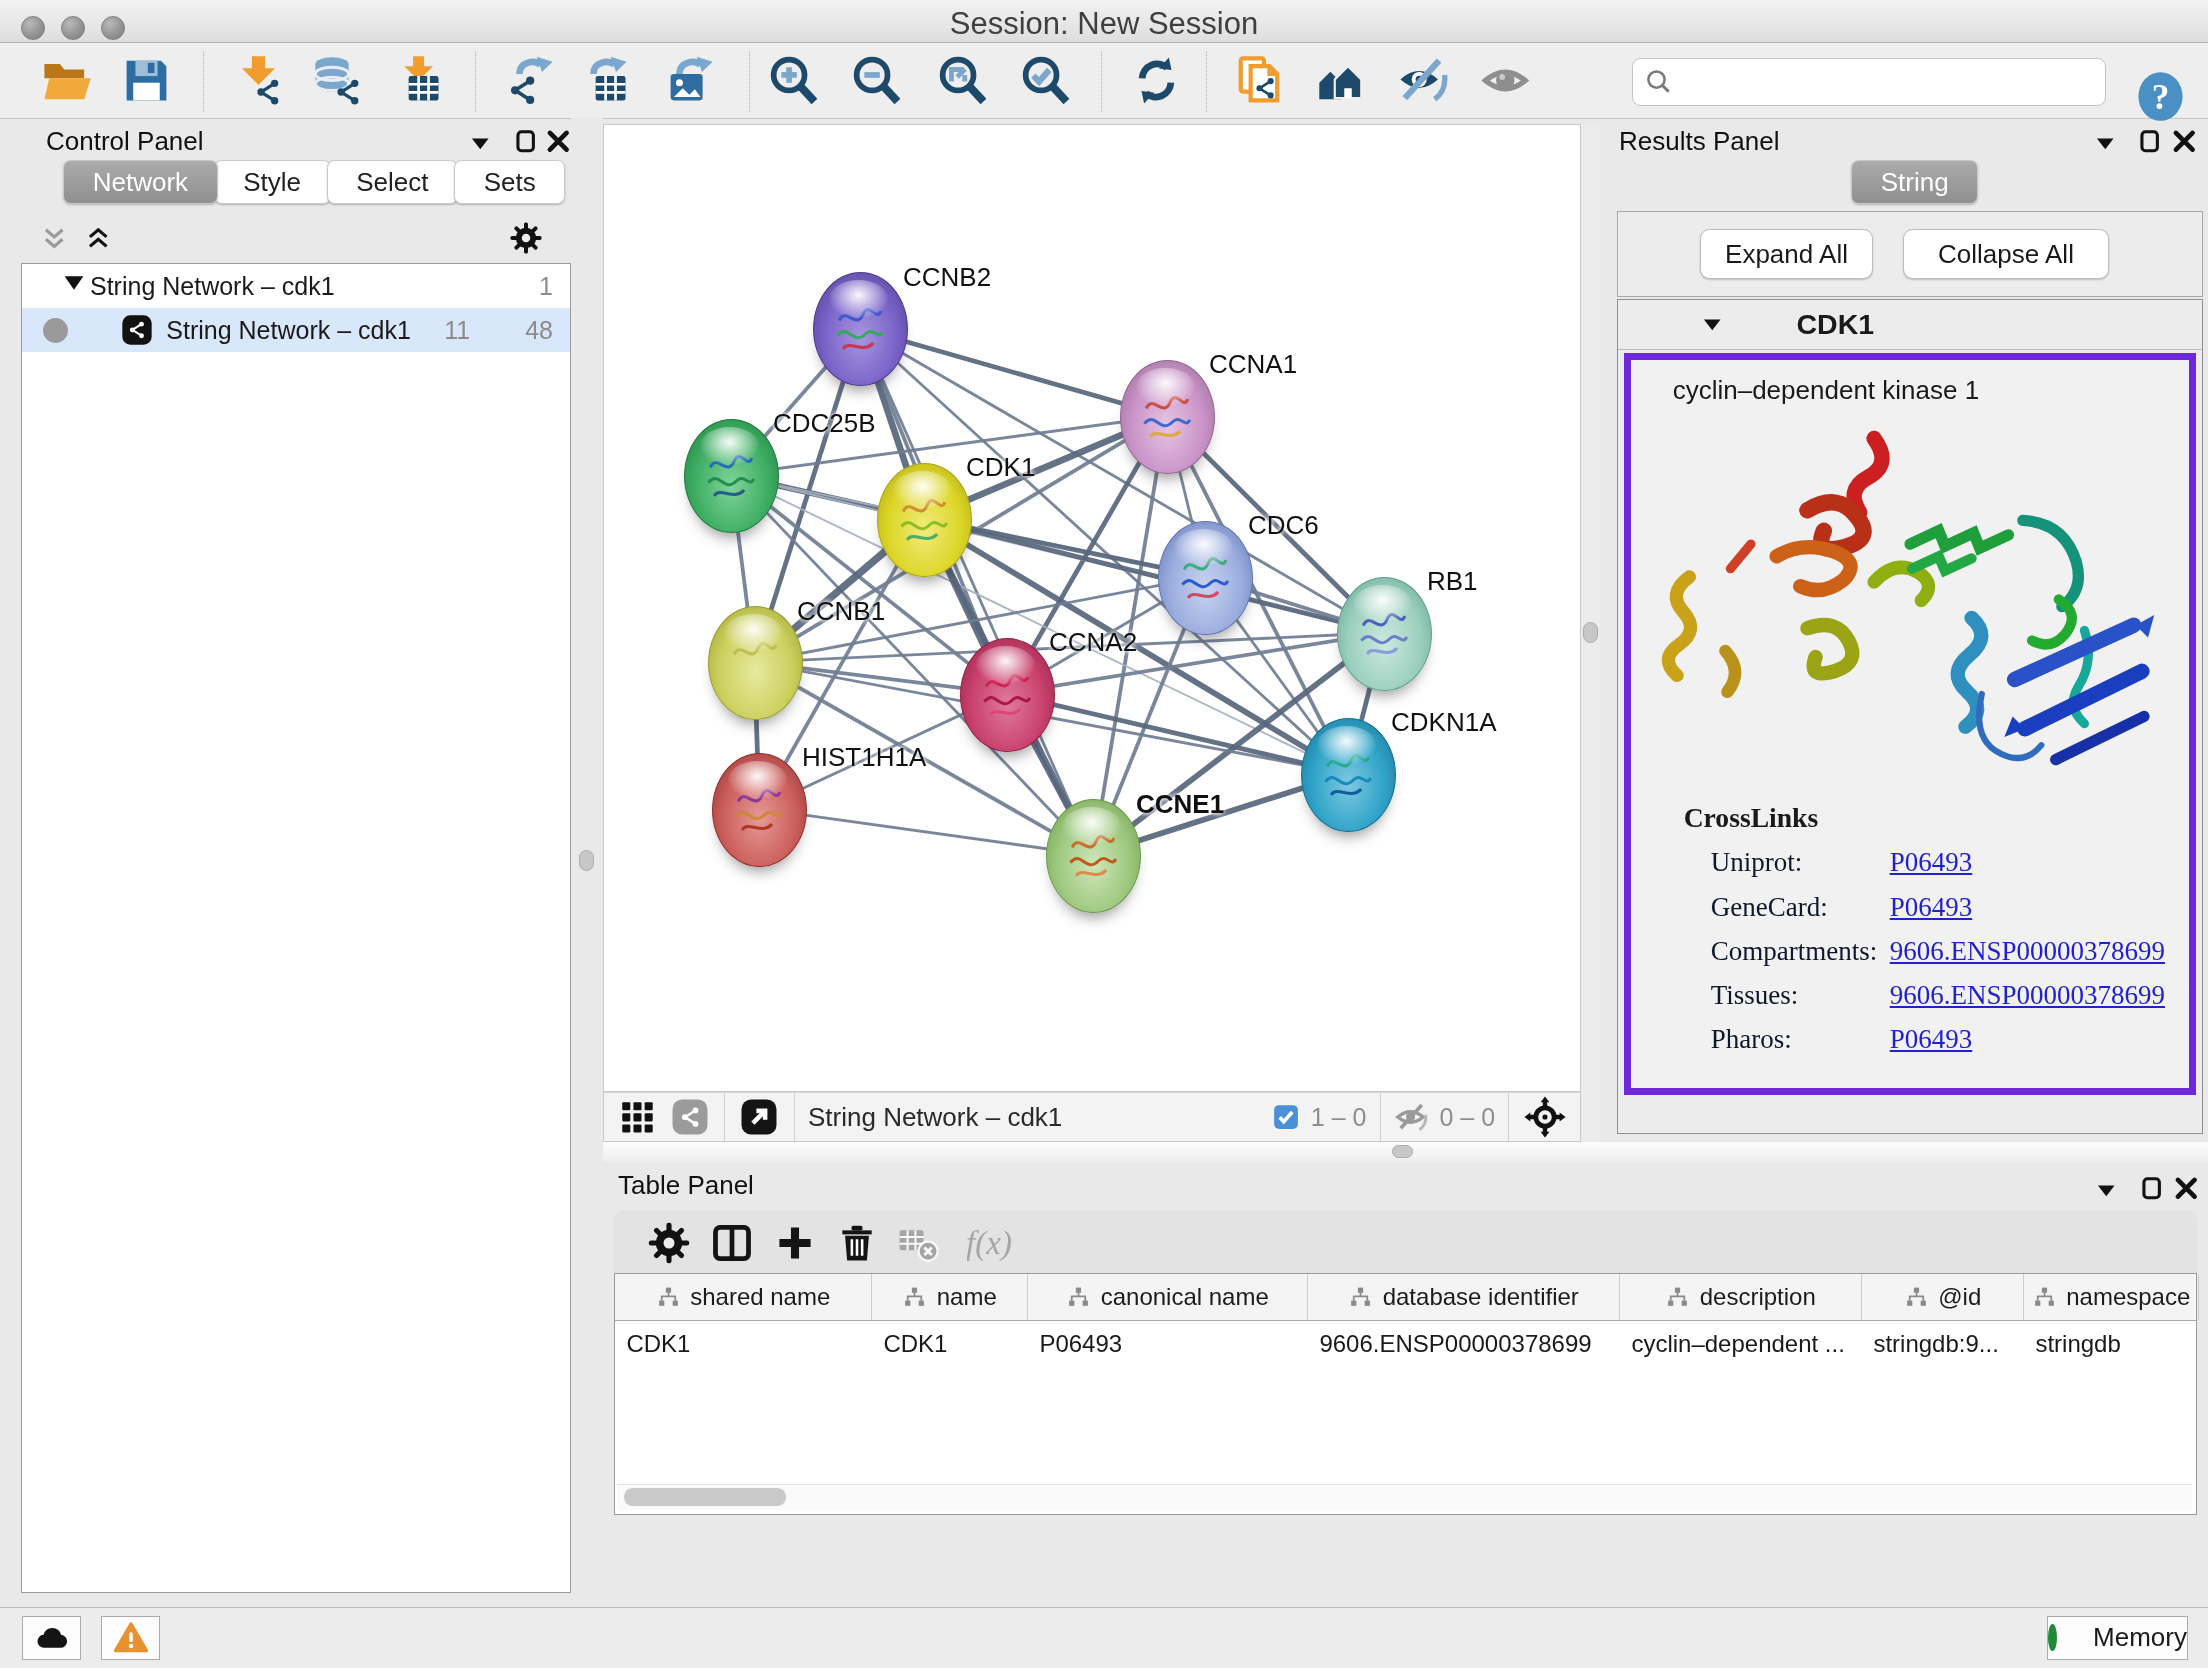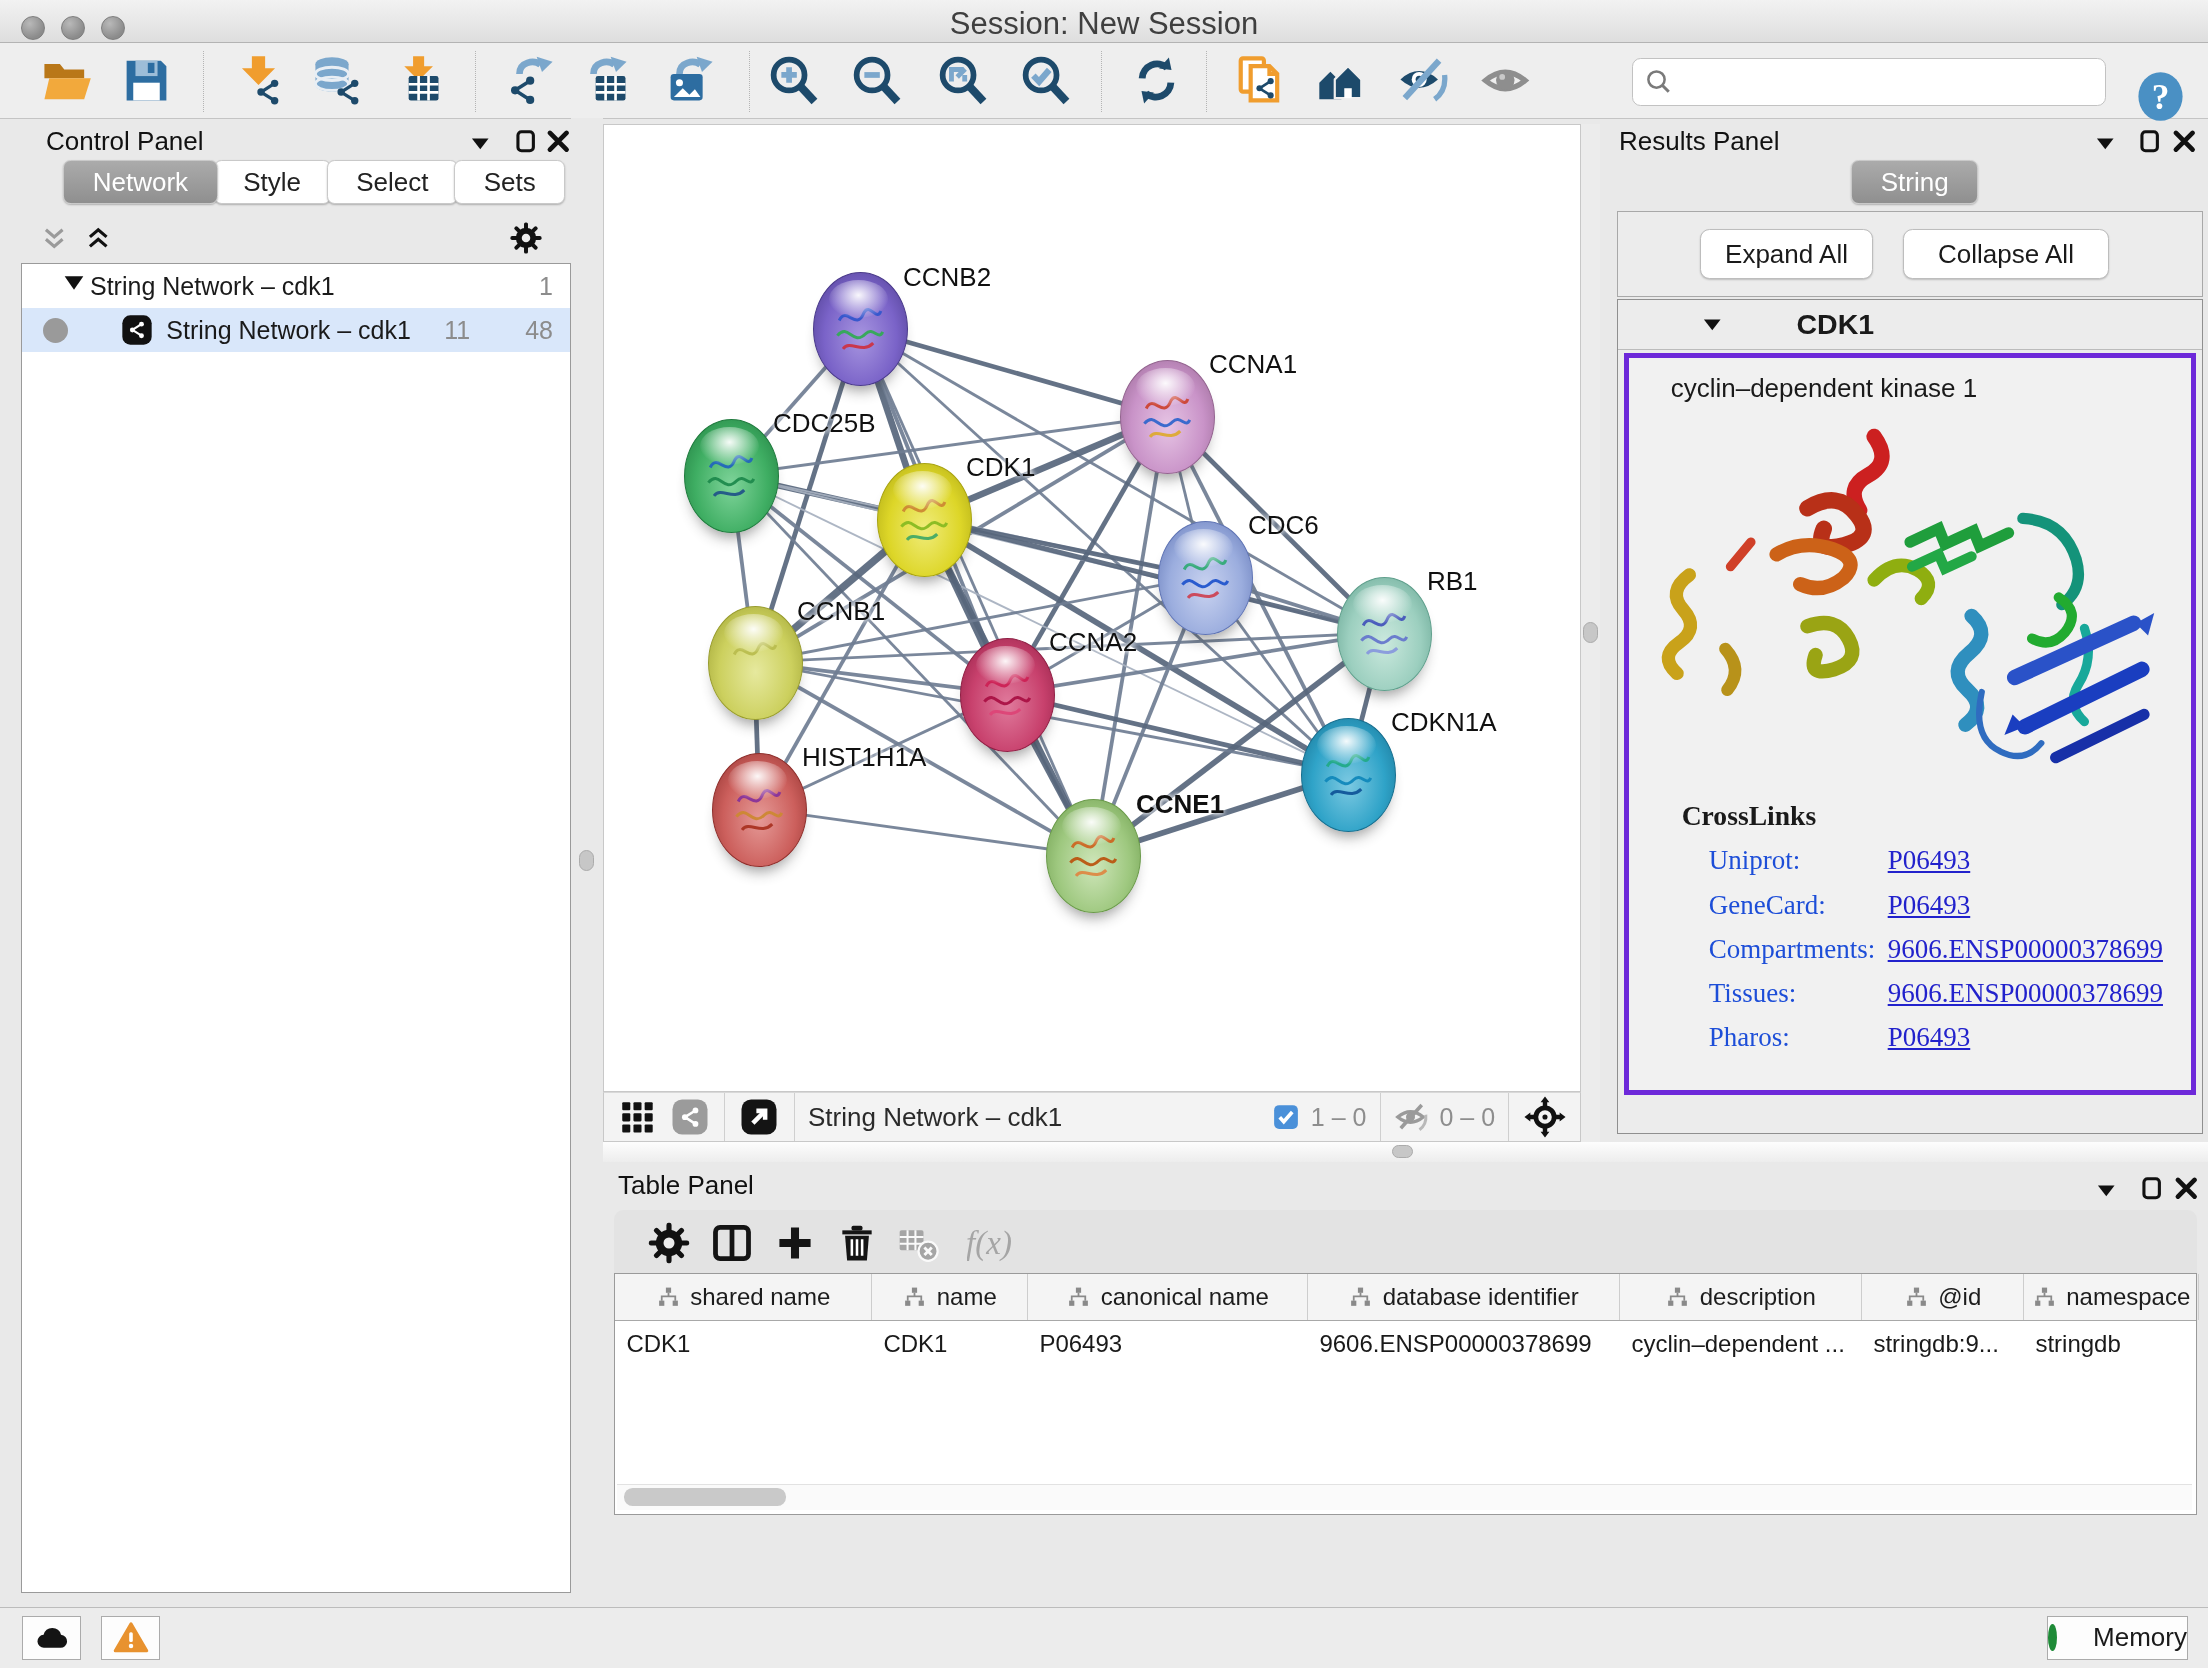--- a/index.html
+++ b/index.html
@@ -47,25 +47,25 @@
   .vt-gray{font-size:25px;color:#8d8d8d;}
   .split-h{position:absolute;left:603px;top:1142px;width:1605px;height:20px;background:linear-gradient(#fdfdfd,#ededed);}
   .pill{position:absolute;width:15px;height:21px;border-radius:7.6px;background:#c7c7c7;border:1px solid #ababab;box-sizing:border-box;}
   .pill.h{width:21px;height:13.3px;}
   
   .rp-btnbox{position:absolute;left:1617px;top:211px;width:584px;height:84px;border:1px solid #a8a8a8;background:#ececec;}
   .rp-btn{position:absolute;top:17px;height:48px;background:#fff;border:1px solid #bdbdbd;border-radius:9.5px;
       font-size:26px;display:flex;align-items:center;justify-content:center;box-shadow:0 1px 1.9px rgba(0,0,0,.2);cursor:pointer;}
   .rp-sectionbox{position:absolute;left:1617px;top:299px;width:584px;height:833px;border:1px solid #8f8f8f;background:#ececec;}
   .rp-sechead{height:49px;display:flex;align-items:center;border-bottom:1px solid #bbb;}
-  .rp-secbody{position:absolute;left:5.7px;top:53px;right:5.7px;bottom:38px;background:#f1f1f1;border:5px solid #6d28d9;overflow:hidden;}
+  .rp-secbody{position:absolute;left:5.7px;top:53px;right:5.7px;bottom:38px;background:#f1f1f1;border:7px solid #6d28d9;overflow:hidden;}
   .xl{font-family:Liberation Serif, serif;}
   .xl-title{font-size:27.6px;font-weight:bold;margin:25px 0 5.7px 53px;}
   .xl-row{display:flex;font-size:27px;margin:13.3px 0 13.3px 80px;}
-  .xl-label{width:179px;color:#1d4ed8;}
+  .xl-label{width:179px;color:#0f172a;}
   .xl-link{color:#2222cc;text-decoration:underline;cursor:pointer;}
   
   .tp-toolbar{position:absolute;left:614px;top:1210px;width:1583px;height:63px;background:#e3e3e3;border-radius:9.5px 9.5px 0 0;}
   .tp-ico{position:absolute;top:10.5px;width:44px;height:44px;margin-left:-22px;cursor:pointer;}
   .tbl{position:absolute;left:614px;top:1273px;width:1583px;height:242px;background:#fff;border:1px solid #9a9a9a;box-sizing:border-box;}
   .tbl-headrow{display:flex;height:46px;background:#f4f4f4;border-bottom:1px solid #a8a8a8;}
   .tbl-h{display:flex;align-items:center;justify-content:center;font-size:24px;color:#1c1c1c;
      border-right:1px solid #cdcdcd;box-sizing:border-box;overflow:hidden;white-space:nowrap;gap:9.5px;flex:none;}
   .tbl-row{display:flex;height:46px;}
   .tbl-c{font-size:24px;padding:8.6px 3.8px 0 11.4px;box-sizing:border-box;overflow:hidden;white-space:nowrap;flex:none;}

